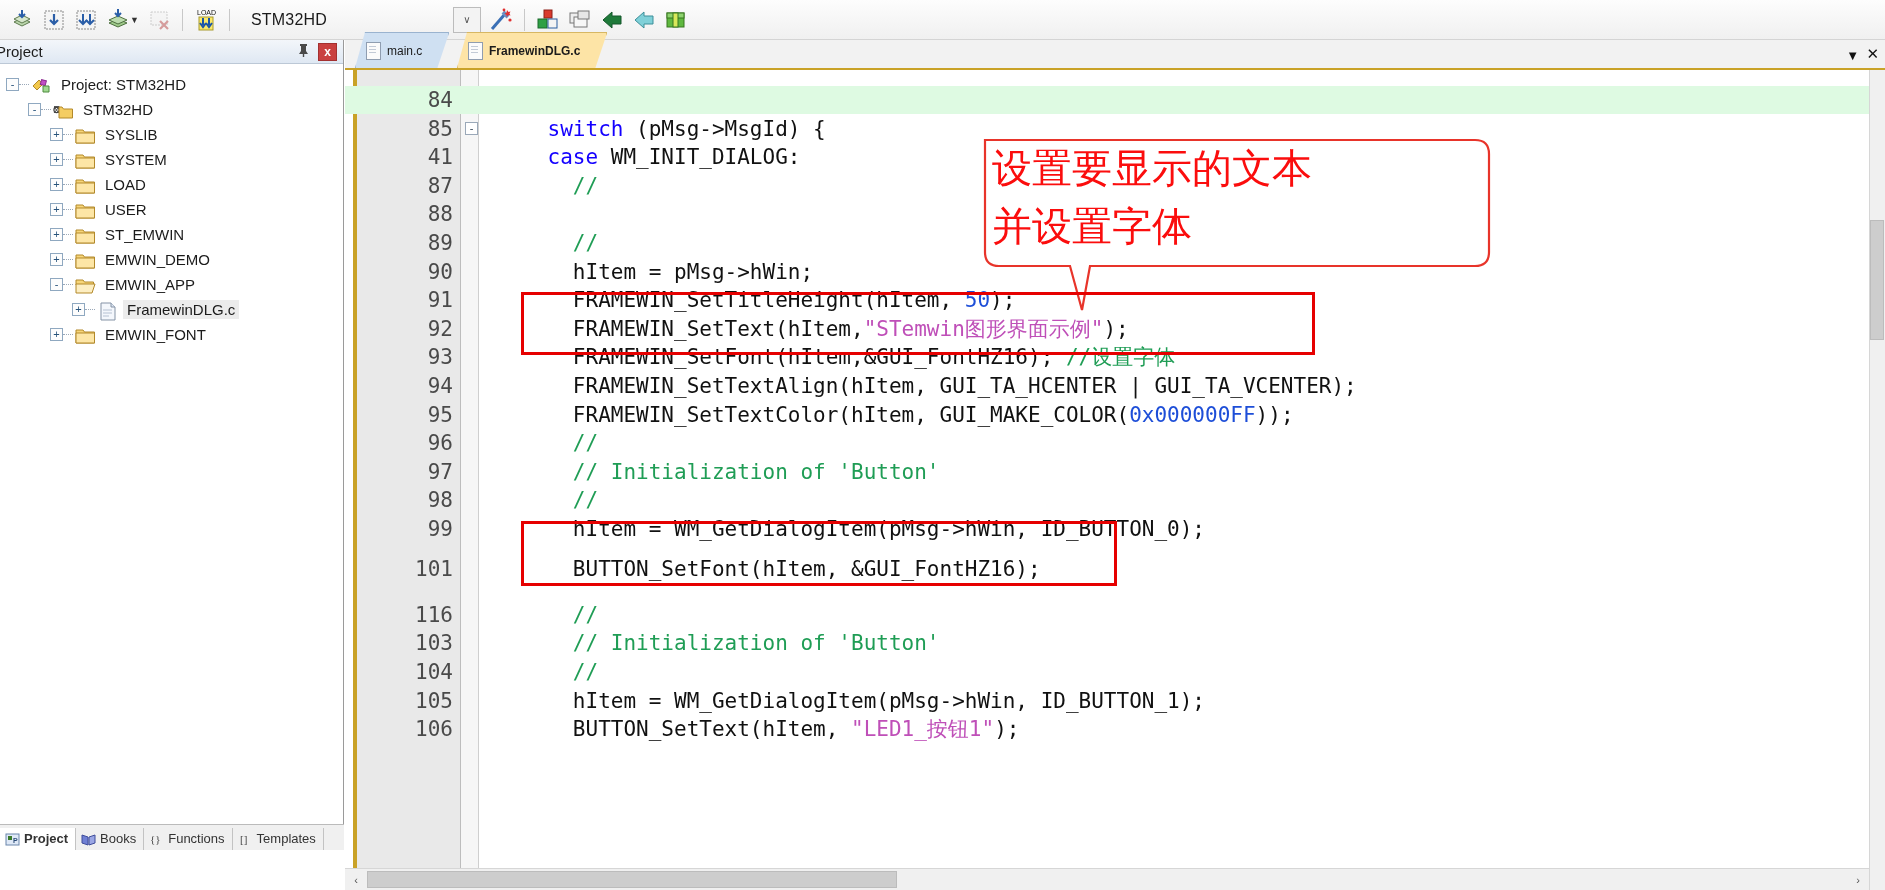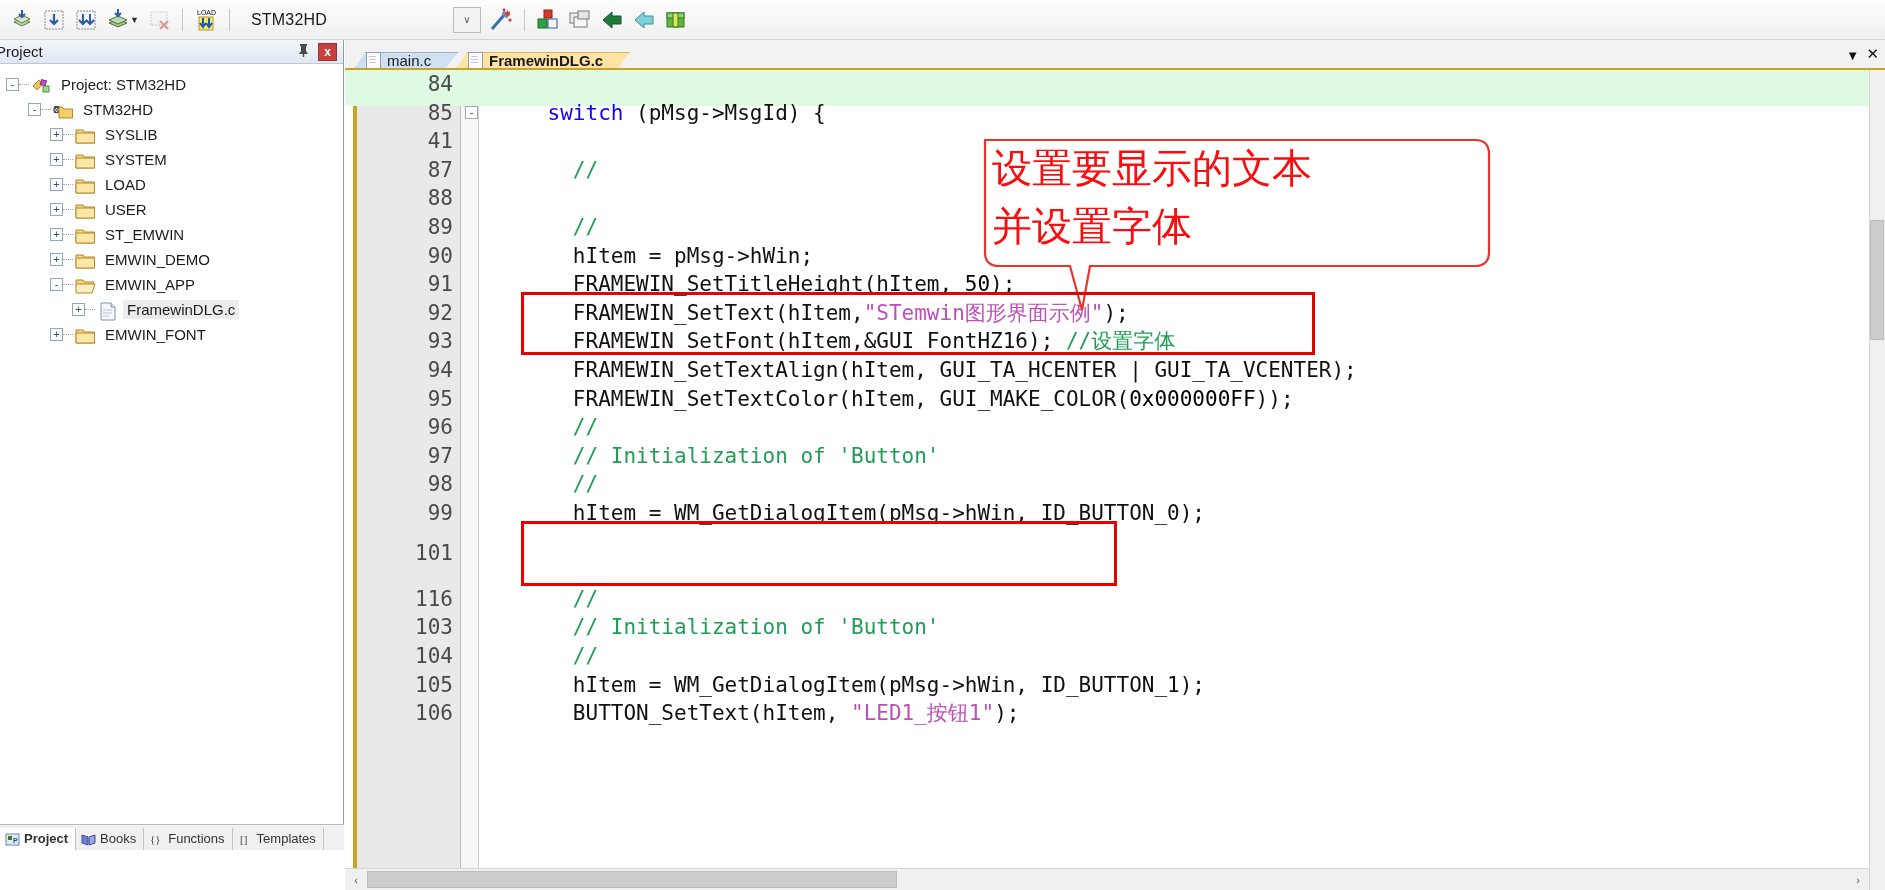--- a/index.html
+++ b/index.html
@@ -91,23 +91,23 @@
   
   .editor-wrap {
     position: absolute; left: 345px; top: 40px; right: 0; bottom: 0;
     background: #ffffff;
   }
   .tabbar {
     position: relative; height: 30px; background: #f2f2f2;
     border-bottom: 2px solid #c9a227;
   }
   .doctab {
-    position: absolute; bottom: 0; height: 16px; display: flex;
+    position: absolute; bottom: 0; height: 36px; display: flex;
     align-items: center; gap: 7px; padding: 0 18px 0 10px;
-    font-size: 15px; color: #1b1b1b;
+    font-size: 12px; color: #1b1b1b;
     border: 1px solid #b9b9b9; border-bottom: none;
   }
   .doctab.t1 {
     left: 10px; background: #cfe0f2; border-color: #9ab3cf;
     clip-path: polygon(10px 0, 100% 0, calc(100% - 12px) 100%, 0 100%);
     padding-right: 26px;
   }
   .doctab.t2 {
     left: 112px; background: #fde4a6; border-color: #d7b763; font-weight: bold;
     clip-path: polygon(10px 0, 100% 0, calc(100% - 12px) 100%, 0 100%);
@@ -140,40 +140,40 @@
     background: #e9e9e9; border-right: 1px solid #bdbdbd;
   }
   .fold-col {
     position: absolute; left: 116px; top: 0; width: 18px; bottom: 22px;
     background: #f6f6f6; border-right: 1px solid #cfcfcf;
   }
   .code-lines {
     position: absolute; left: 0; top: 0; right: 0; bottom: 22px;
   }
   .line {
-    position: absolute; left: 0; right: 0; height: 36px;
+    position: absolute; left: 0; right: 0; height: 28px;
     font-family: "DejaVu Sans Mono", "Liberation Mono", monospace;
-    font-size: 21px; line-height: 28.6px; white-space: pre;
+    font-size: 21px; line-height: 28.6px; white-space: pre; margin-top: 16px;
   }
   .line .num {
     position: absolute; left: 12px; width: 96px; text-align: right;
     color: #4a4a4a; font-size: 21px;
   }
   .line .code { position: absolute; left: 152px; color: #111; }
   .line.hl { background: #defae2; }
   .foldbox {
     position: absolute; left: 120px; top: 7px; width: 13px; height: 13px;
     border: 1px solid #9aa8b8; background: #fff; color: #3a4a5a;
     font-size: 11px; line-height: 11px; text-align: center;
     font-family: "Liberation Sans", sans-serif;
   }
   .kw   { color: #1400ff; }
   .cmt  { color: #1f9d55; }
   .str  { color: #bf4fb8; }
-  .num2 { color: #000000; }
+  .num2 { color: #1d4ed8; }
 
   
   .hscroll {
     position: absolute; left: 0; right: 16px; bottom: 0; height: 22px;
     background: #f0f0f0; border-top: 1px solid #d6d6d6;
     display: flex; align-items: center;
   }
   .hs-btn {
     width: 22px; height: 21px; background: #f0f0f0;
     display:flex; align-items:center; justify-content:center;
@@ -466,35 +466,35 @@
       <div class="tabbar-x">✕</div>
     </div>
 
     <div class="code-area">
       <div class="gutter-frame"></div>
       <div class="gutter"></div>
       <div class="fold-col"></div>
       <div class="code-lines" id="code-lines">
           <div class="line hl" style="top: 0px;"><span class="num">84</span><span class="code"></span></div>
           <div class="line" style="top: 28.6px;"><span class="num">85</span><span class="code"><span>    </span><span class="kw">switch</span><span> (pMsg-&gt;MsgId) {</span></span><span class="foldbox">-</span></div>
-          <div class="line" style="top: 57.2px;"><span class="num">41</span></div>
+          <div class="line" style="top: 57.2px;"><span class="num">41</span><span class="code"><span>    </span><span class="kw">case</span><span> WM_INIT_DIALOG:</span></span></div>
           <div class="line" style="top: 85.8px;"><span class="num">87</span><span class="code"><span>      </span><span class="cmt">//</span></span></div>
           <div class="line" style="top: 114.4px;"><span class="num">88</span></div>
           <div class="line" style="top: 143px;"><span class="num">89</span><span class="code"><span>      </span><span class="cmt">//</span></span></div>
           <div class="line" style="top: 171.6px;"><span class="num">90</span><span class="code"><span>      hItem = pMsg-&gt;hWin;</span></span></div>
           <div class="line" style="top: 200.2px;"><span class="num">91</span><span class="code"><span>      FRAMEWIN_SetTitleHeight(hItem, </span><span class="num2">50</span><span>);</span></span></div>
           <div class="line" style="top: 228.8px;"><span class="num">92</span><span class="code"><span>      FRAMEWIN_SetText(hItem,</span><span class="str">"STemwin图形界面示例"</span><span>);</span></span></div>
           <div class="line" style="top: 257.4px;"><span class="num">93</span><span class="code"><span>      FRAMEWIN_SetFont(hItem,&amp;GUI_FontHZ16); </span><span class="cmt">//设置字体</span></span></div>
           <div class="line" style="top: 286px;"><span class="num">94</span><span class="code"><span>      FRAMEWIN_SetTextAlign(hItem, GUI_TA_HCENTER | GUI_TA_VCENTER);</span></span></div>
           <div class="line" style="top: 314.6px;"><span class="num">95</span><span class="code"><span>      FRAMEWIN_SetTextColor(hItem, GUI_MAKE_COLOR(</span><span class="num2">0x000000FF</span><span>));</span></span></div>
           <div class="line" style="top: 343.2px;"><span class="num">96</span><span class="code"><span>      </span><span class="cmt">//</span></span></div>
           <div class="line" style="top: 371.8px;"><span class="num">97</span><span class="code"><span>      </span><span class="cmt">// Initialization of 'Button'</span></span></div>
           <div class="line" style="top: 400.4px;"><span class="num">98</span><span class="code"><span>      </span><span class="cmt">//</span></span></div>
           <div class="line" style="top: 429px;"><span class="num">99</span><span class="code"><span>      hItem = WM_GetDialogItem(pMsg-&gt;hWin, ID_BUTTON_0);</span></span></div>
-          <div class="line" style="top: 469px;"><span class="num">101</span></div>
+          <div class="line" style="top: 469px;"><span class="num">101</span><span class="code"><span>      BUTTON_SetFont(hItem, &amp;GUI_FontHZ16);</span></span></div>
           <div class="line" style="top: 514.8px;"><span class="num">116</span><span class="code"><span>      </span><span class="cmt">//</span></span></div>
           <div class="line" style="top: 543.4px;"><span class="num">103</span><span class="code"><span>      </span><span class="cmt">// Initialization of 'Button'</span></span></div>
           <div class="line" style="top: 572px;"><span class="num">104</span><span class="code"><span>      </span><span class="cmt">//</span></span></div>
           <div class="line" style="top: 600.6px;"><span class="num">105</span><span class="code"><span>      hItem = WM_GetDialogItem(pMsg-&gt;hWin, ID_BUTTON_1);</span></span></div>
           <div class="line" style="top: 629.2px;"><span class="num">106</span><span class="code"><span>      BUTTON_SetText(hItem, </span><span class="str">"LED1_按钮1"</span><span>);</span></span></div>
         </div>
 
       <div class="hscroll">
         <div class="hs-btn">‹</div>
         <div class="hs-track">

